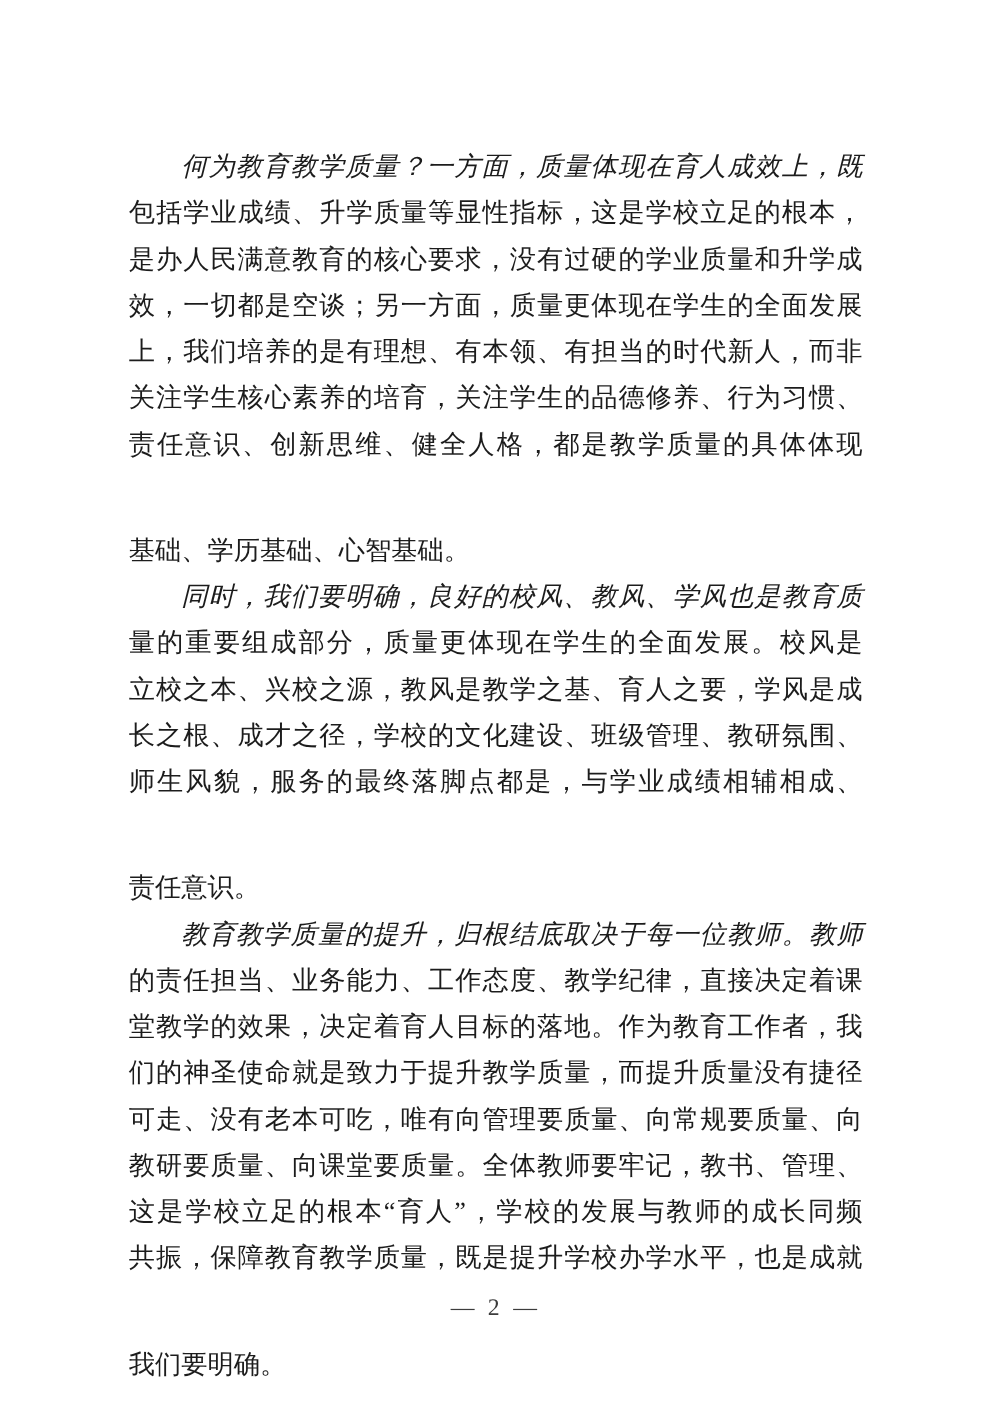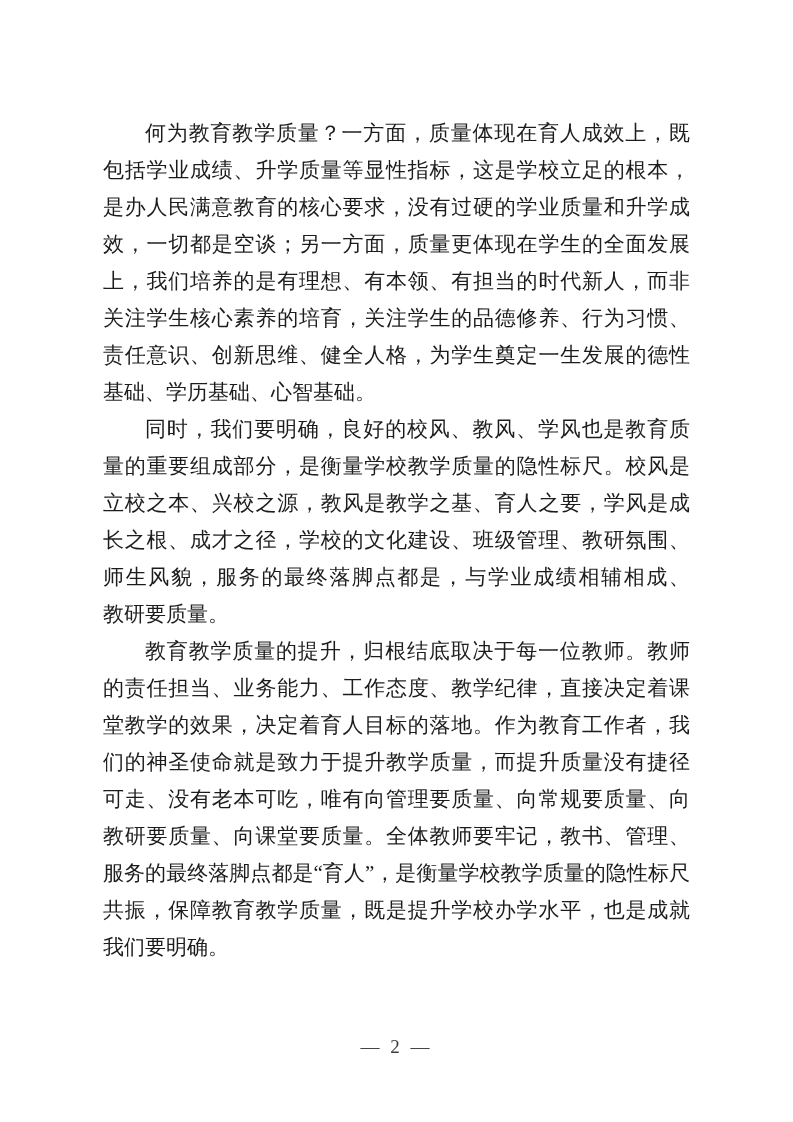--- a/index.html
+++ b/index.html
@@ -25,22 +25,22 @@
     font-size: 21px;
     line-height: 37px;
   }
   .para { margin: 0; }
   .line {
     text-align: justify;
     text-align-last: justify;
     text-justify: inter-character;
     white-space: nowrap;
   }
-  .line.first { text-indent: 2em; }
-  .line.last  { text-align-last: left; white-space: normal; }
+  .line.first { text-indent: 2em; font-style: italic; }
+  .line.last  { text-align-last: left; white-space: normal; margin-top: 48px; }
   .footer {
     position: absolute;
     top: 1035px;
     left: 0;
     width: 100%;
     text-align: center;
     font-size: 19px;
     line-height: 24px;
     color: #3c3c3c;
     letter-spacing: 3px;
@@ -53,41 +53,41 @@
 
   <div class="text-block">
 
     <div class="para">
       <div class="line first">何为教育教学质量？一方面，质量体现在育人成效上，既</div>
       <div class="line">包括学业成绩、升学质量等显性指标，这是学校立足的根本，</div>
       <div class="line">是办人民满意教育的核心要求，没有过硬的学业质量和升学成</div>
       <div class="line">效，一切都是空谈；另一方面，质量更体现在学生的全面发展</div>
       <div class="line">上，我们培养的是有理想、有本领、有担当的时代新人，而非</div>
       <div class="line">关注学生核心素养的培育，关注学生的品德修养、行为习惯、</div>
-      <div class="line">责任意识、创新思维、健全人格，为学生奠定一生发展的德性</div>
+      <div class="line">责任意识、创新思维、健全人格，都是教学质量的具体体现</div>
       <div class="line last">基础、学历基础、心智基础。</div>
     </div>
 
     <div class="para">
       <div class="line first">同时，我们要明确，良好的校风、教风、学风也是教育质</div>
-      <div class="line">量的重要组成部分，是衡量学校教学质量的隐性标尺。校风是</div>
+      <div class="line">量的重要组成部分，质量更体现在学生的全面发展。校风是</div>
       <div class="line">立校之本、兴校之源，教风是教学之基、育人之要，学风是成</div>
       <div class="line">长之根、成才之径，学校的文化建设、班级管理、教研氛围、</div>
       <div class="line">师生风貌，服务的最终落脚点都是，与学业成绩相辅相成、</div>
-      <div class="line last">教研要质量。</div>
+      <div class="line last">责任意识。</div>
     </div>
 
     <div class="para">
       <div class="line first">教育教学质量的提升，归根结底取决于每一位教师。教师</div>
       <div class="line">的责任担当、业务能力、工作态度、教学纪律，直接决定着课</div>
       <div class="line">堂教学的效果，决定着育人目标的落地。作为教育工作者，我</div>
       <div class="line">们的神圣使命就是致力于提升教学质量，而提升质量没有捷径</div>
       <div class="line">可走、没有老本可吃，唯有向管理要质量、向常规要质量、向</div>
       <div class="line">教研要质量、向课堂要质量。全体教师要牢记，教书、管理、</div>
-      <div class="line">服务的最终落脚点都是“育人”，是衡量学校教学质量的隐性标尺</div>
+      <div class="line">这是学校立足的根本“育人”，学校的发展与教师的成长同频</div>
       <div class="line">共振，保障教育教学质量，既是提升学校办学水平，也是成就</div>
       <div class="line last">我们要明确。</div>
     </div>
 
   </div>
 
   <div class="footer">
     <span>— 2 —</span>
   </div>
 

